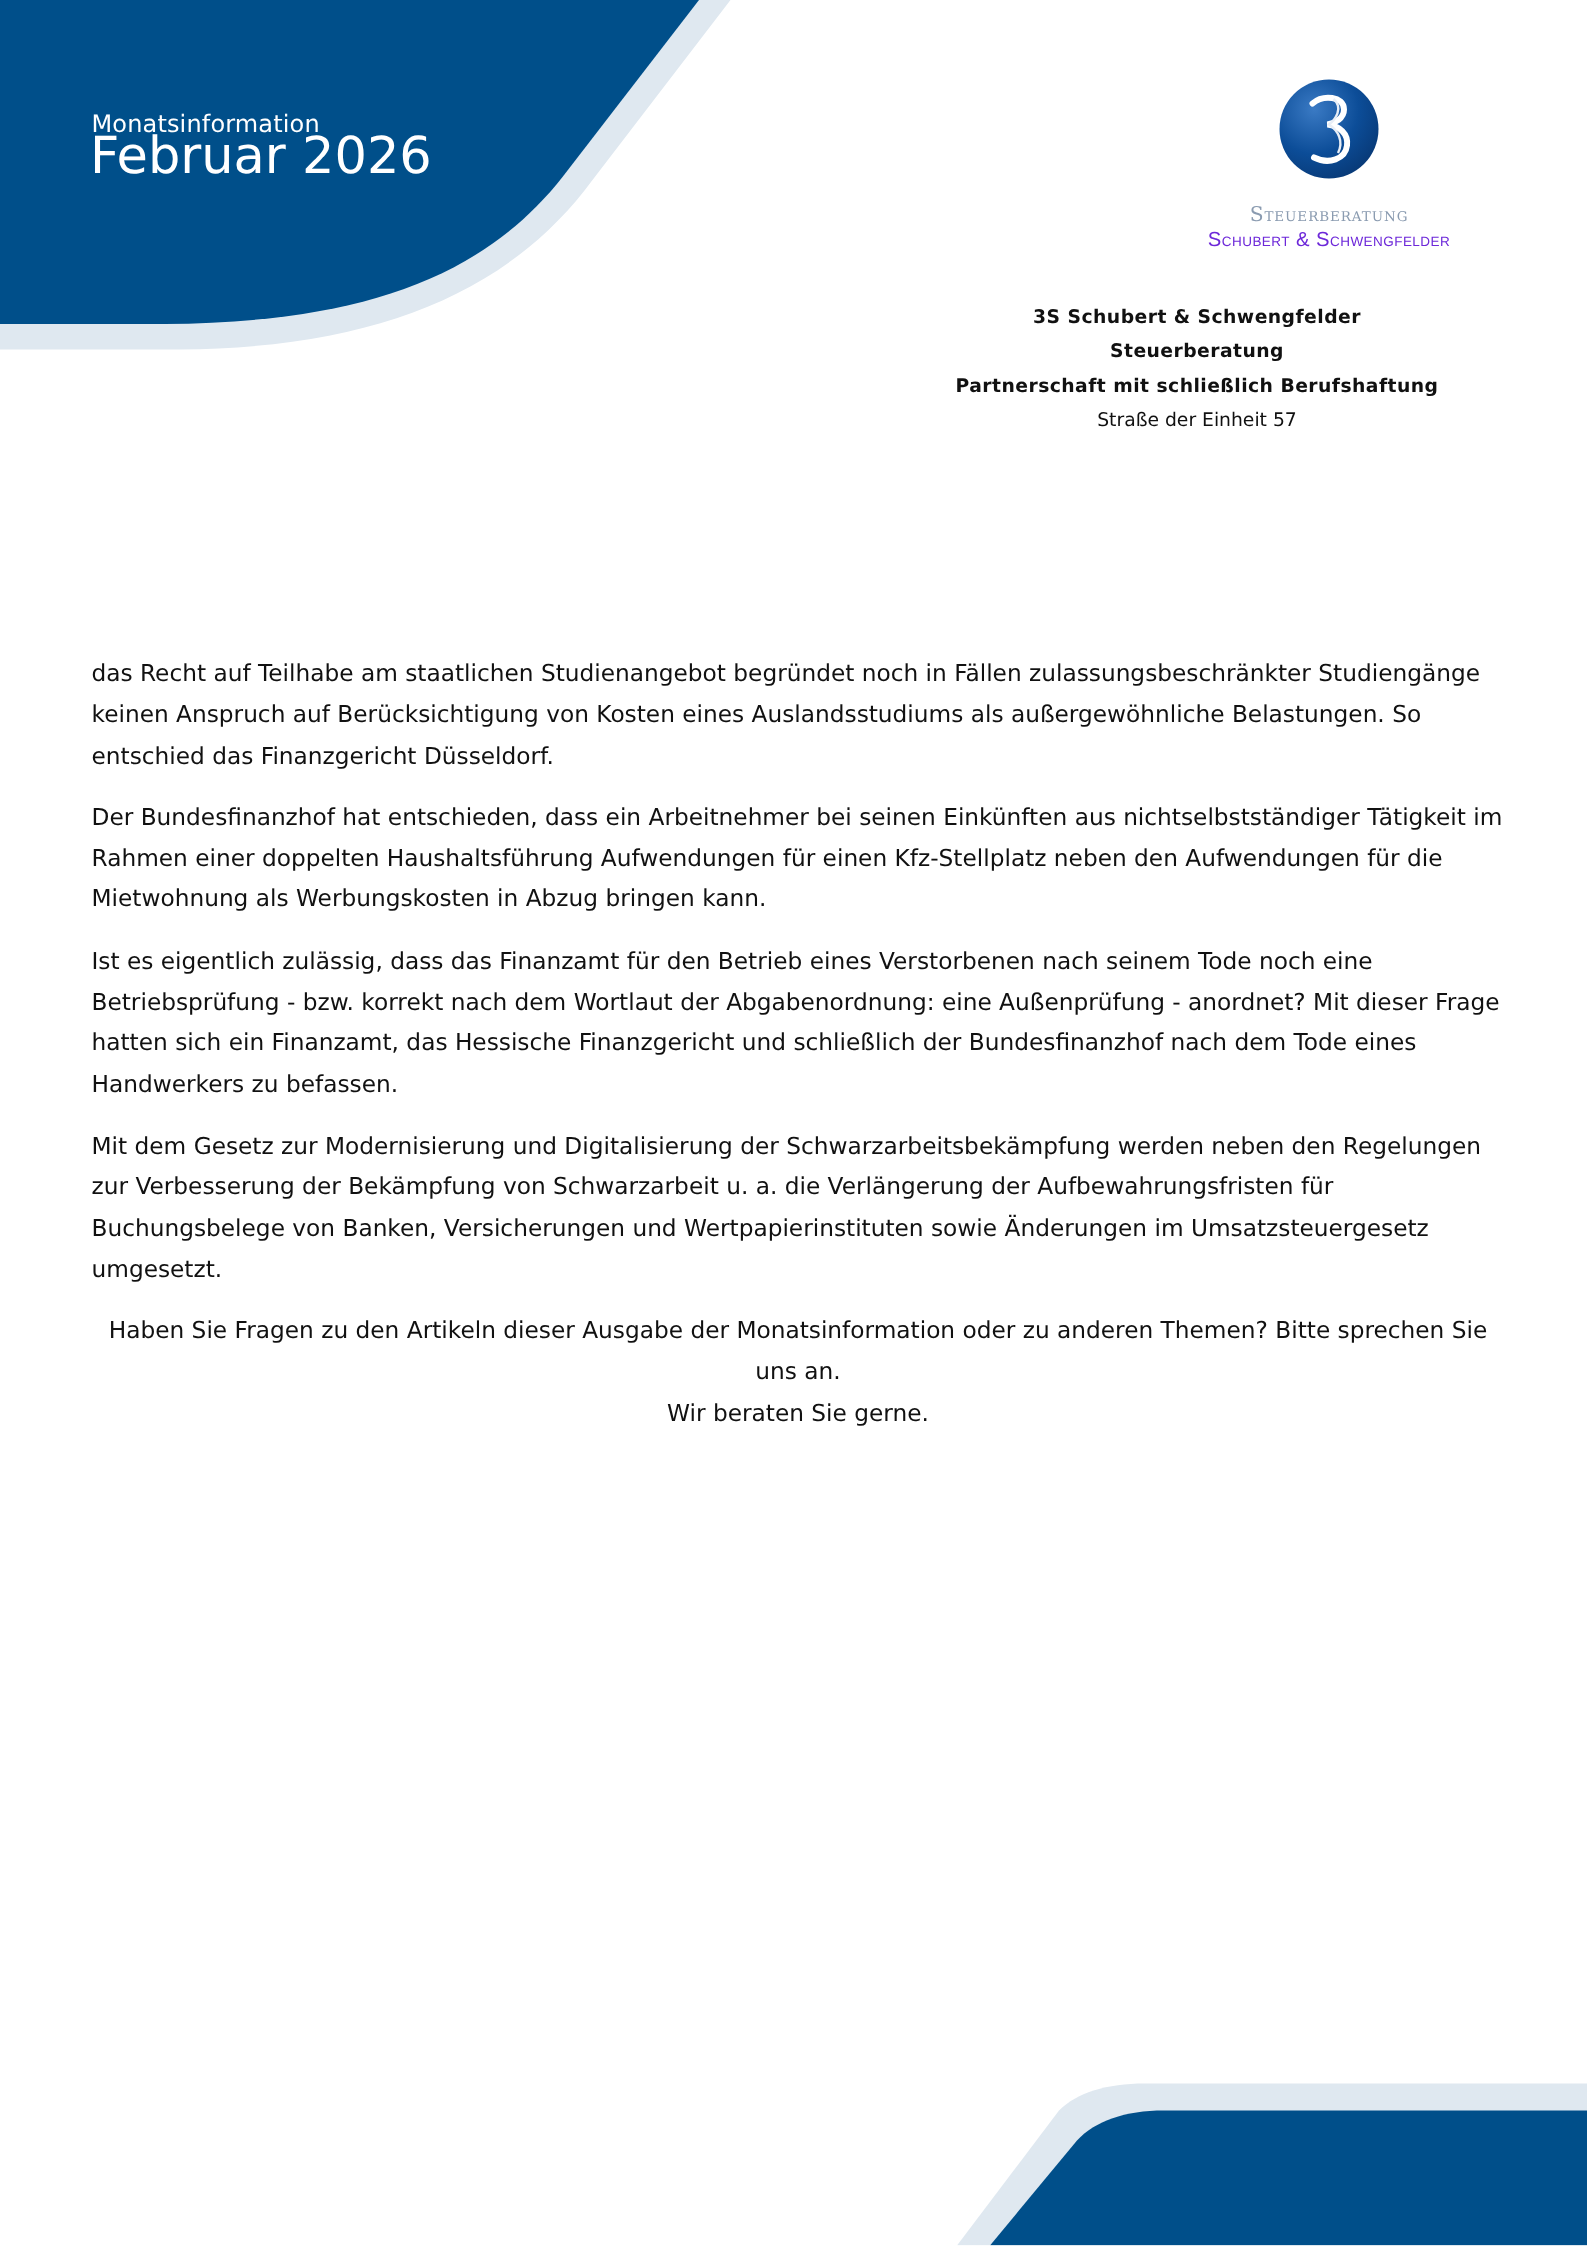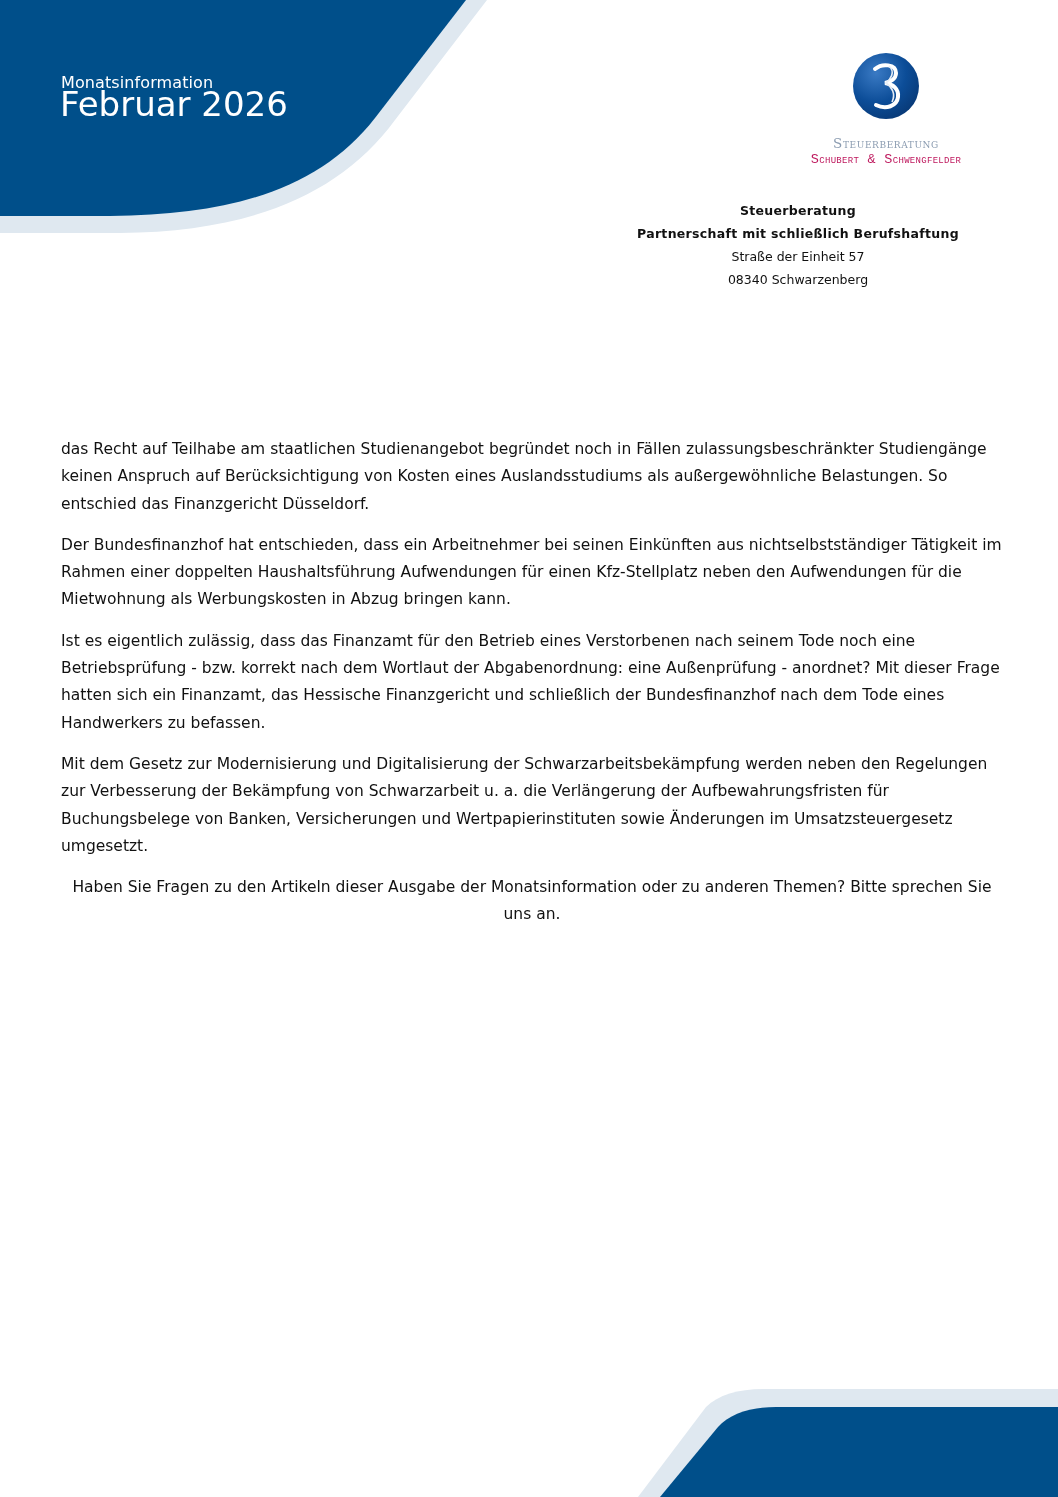--- a/index.html
+++ b/index.html
@@ -8,21 +8,21 @@
   .header-shape { position: absolute; left: 0; top: 0; width: 500px; height: 240px; }
   .footer-shape { position: absolute; right: 0; bottom: 0; width: 420px; height: 120px; }
   .kicker { position: absolute; left: 61px; top: 54px; color: #ffffff;
             font-size: 16px; letter-spacing: 0.1px; margin-top: 19px; }
   .title { position: absolute; left: 60px; top: 84px; color: #ffffff;
            font-size: 34px; font-weight: normal; }
   .logo { position: absolute; left: 778px; top: 52px; width: 216px; text-align: center; }
   .logo-circle { width: 68px; height: 68px; margin: 0 auto; }
   .logo-line1 { font-family: "DejaVu Serif", serif; color: #8a9bb0; font-size: 13.5px;
                 letter-spacing: 0.6px; font-variant: small-caps; margin-top: 12px; line-height: 15px; }
-  .logo-line2 { font-family: Liberation Mono, monospace; color: #be185d; font-size: 13.5px;
+  .logo-line2 { font-family: Liberation Sans, sans-serif; color: #6d28d9; font-size: 13.5px;
                 letter-spacing: 0.3px; font-variant: small-caps; line-height: 17px; }
   .address { position: absolute; left: 600px; top: 199px; width: 396px; text-align: center;
              font-size: 12.5px; line-height: 23px; }
   .address .b { font-weight: bold; letter-spacing: 0.3px; }
   .body-text { position: absolute; left: 61px; top: 436px; width: 942px;
                font-size: 15.5px; line-height: 27.3px; }
   .body-text p { margin: 0 0 14px 0; }
   .greeting { margin-bottom: 13px !important; }
   .closing span { display: block; text-align: center; }
 </style>
@@ -48,32 +48,33 @@
     </defs>
     <circle cx="34" cy="34" r="33" fill="url(#lg)"></circle>
     <path d="M23,17 C30,11 44,12 44,21 C44,27 38,30 33,31 C41,32 47,37 46,45 C45,54 34,58 24,53" fill="none" stroke="#ffffff" stroke-width="4" stroke-linecap="round"></path>
     <path d="M37,14 C44,20 38,28 34,31 C40,35 44,42 40,50" fill="none" stroke="#e8eef6" stroke-width="1.6"></path>
   </svg>
   <div class="logo-line1">Steuerberatung</div>
   <div class="logo-line2">Schubert &amp; Schwengfelder</div>
 </div>
 
 <div class="address">
+  <div class="b">3S Schubert &amp; Schwengfelder</div>
   <div class="b">Steuerberatung</div>
   <div class="b">Partnerschaft mit schließlich Berufshaftung</div>
   <div>Straße der Einheit 57</div>
-  <div>08340 Schwarzenberg</div>
 </div>
 
 <div class="body-text">
   <p>das Recht auf Teilhabe am staatlichen Studienangebot begründet noch in Fällen zulassungsbeschränkter Studiengänge keinen Anspruch auf Berücksichtigung von Kosten eines Auslandsstudiums als außergewöhnliche Belastungen. So entschied das Finanzgericht Düsseldorf.</p>
   <p>Der Bundesfinanzhof hat entschieden, dass ein Arbeitnehmer bei seinen Einkünften aus nichtselbstständiger Tätigkeit im Rahmen einer doppelten Haushaltsführung Aufwendungen für einen Kfz-Stellplatz neben den Aufwendungen für die Mietwohnung als Werbungskosten in Abzug bringen kann.</p>
   <p>Ist es eigentlich zulässig, dass das Finanzamt für den Betrieb eines Verstorbenen nach seinem Tode noch eine Betriebsprüfung - bzw. korrekt nach dem Wortlaut der Abgabenordnung: eine Außenprüfung - anordnet? Mit dieser Frage hatten sich ein Finanzamt, das Hessische Finanzgericht und schließlich der Bundesfinanzhof nach dem Tode eines Handwerkers zu befassen.</p>
   <p>Mit dem Gesetz zur Modernisierung und Digitalisierung der Schwarzarbeitsbekämpfung werden neben den Regelungen zur Verbesserung der Bekämpfung von Schwarzarbeit u. a. die Verlängerung der Aufbewahrungsfristen für Buchungsbelege von Banken, Versicherungen und Wertpapierinstituten sowie Änderungen im Umsatzsteuergesetz umgesetzt.</p>
   <p class="closing">
     <span>Haben Sie Fragen zu den Artikeln dieser Ausgabe der Monatsinformation oder zu anderen Themen? Bitte sprechen Sie uns an.</span>
+    <span>Wir beraten Sie gerne.</span>
   </p>
 </div>
 
 <svg class="footer-shape" viewBox="0 0 420 120" preserveAspectRatio="none">
   <path d="M0,120 L68,30 C80,18 100,12 125,12 L420,12 L420,120 Z" fill="#dfe8f0"></path>
   <path d="M22,120 L80,50 C92,37 112,30 138,30 L420,30 L420,120 Z" fill="#004f8a"></path>
 </svg>
 
 </body></html>

